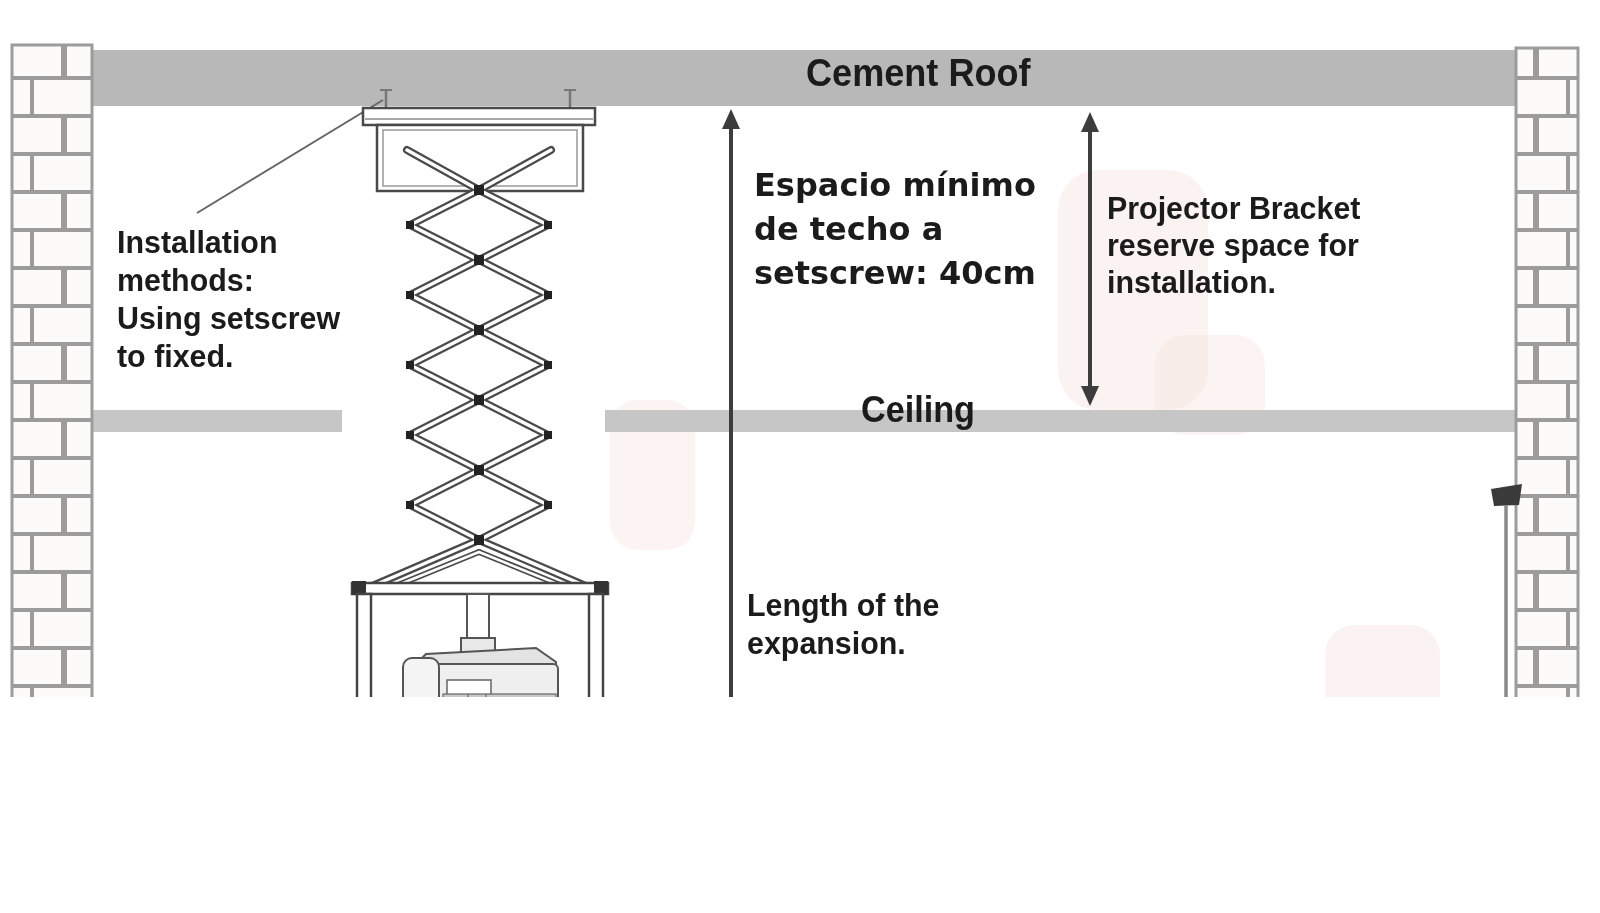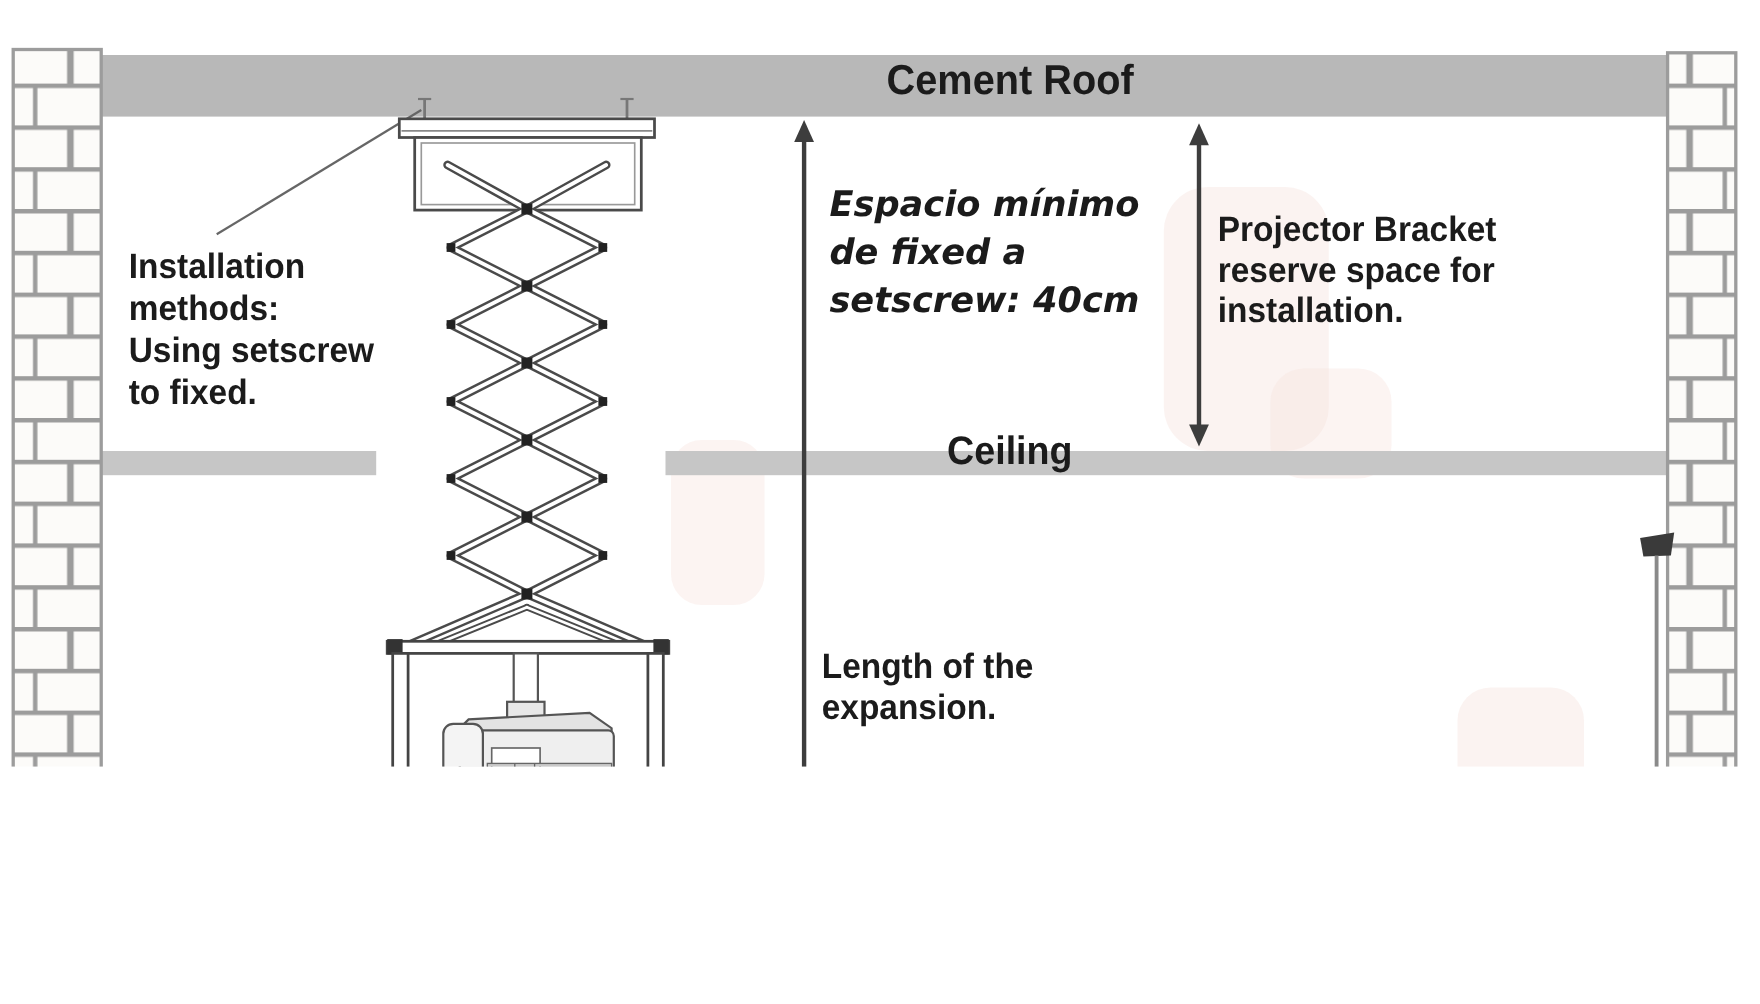--- a/index.html
+++ b/index.html
@@ -6,21 +6,21 @@
   #stage{position:relative;width:1600px;height:697px;background:#ffffff;overflow:hidden;
          font-family:"Liberation Sans",sans-serif;}
   #gfx{position:absolute;left:0;top:0;}
   .lbl{position:absolute;font-family:"Liberation Sans",sans-serif;font-weight:bold;
        color:#1b1b1b;transform:scaleX(0.95);transform-origin:0 0;white-space:nowrap;}
   .lbl div{white-space:nowrap;}
   #cement-roof{left:806px;top:52px;font-size:38px;line-height:42px;}
   #ceiling{left:861px;top:390px;font-size:36px;line-height:40px;}
   #installation-note{left:117px;top:223px;font-size:32px;line-height:38px;}
   #espacio-note{left:754px;top:163px;font-size:32px;line-height:44px;
-                font-family:"DejaVu Sans",sans-serif;transform:none;font-style:italic;}
+                font-family:"DejaVu Sans",sans-serif;transform:none;}
   #projector-note{left:1107px;top:190px;font-size:32px;line-height:37px;}
   #length-note{left:747px;top:586px;font-size:32px;line-height:38px;}
 </style>
 </head>
 <body>
 
 <div id="stage">
 
   <svg id="gfx" width="1600" height="913" viewBox="0 0 1600 913">
     <defs>
@@ -143,21 +143,21 @@
 
   <div class="lbl" id="installation-note">
     <div>Installation</div>
     <div>methods:</div>
     <div>Using setscrew</div>
     <div>to fixed.</div>
   </div>
 
   <div class="lbl geo" id="espacio-note">
     <div>Espacio mínimo</div>
-    <div>de fixed a</div>
+    <div>de techo a</div>
     <div>setscrew: 40cm</div>
   </div>
 
   <div class="lbl" id="projector-note">
     <div>Projector Bracket</div>
     <div>reserve space for</div>
     <div>installation.</div>
   </div>
 
   <div class="lbl" id="length-note">

